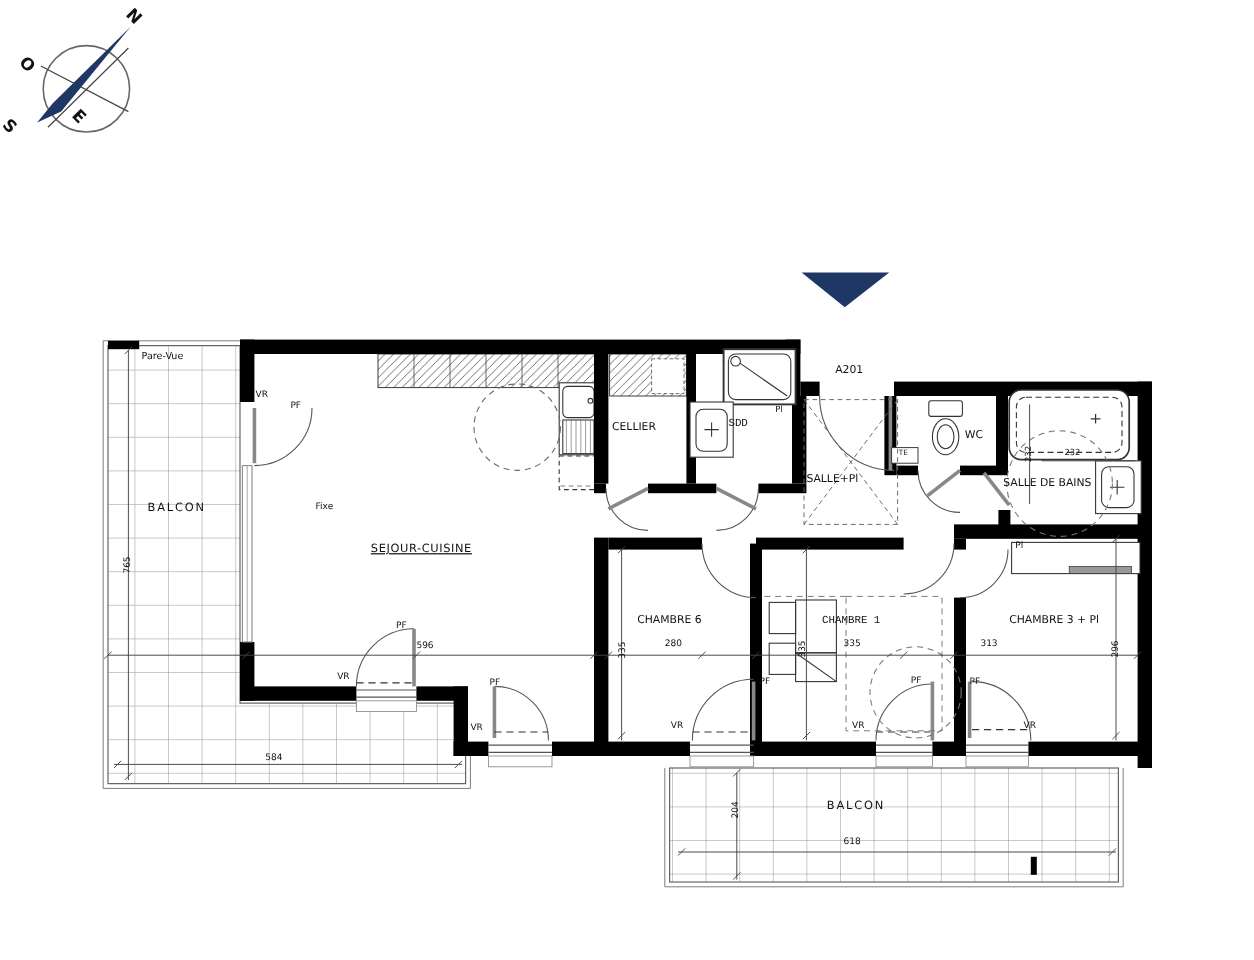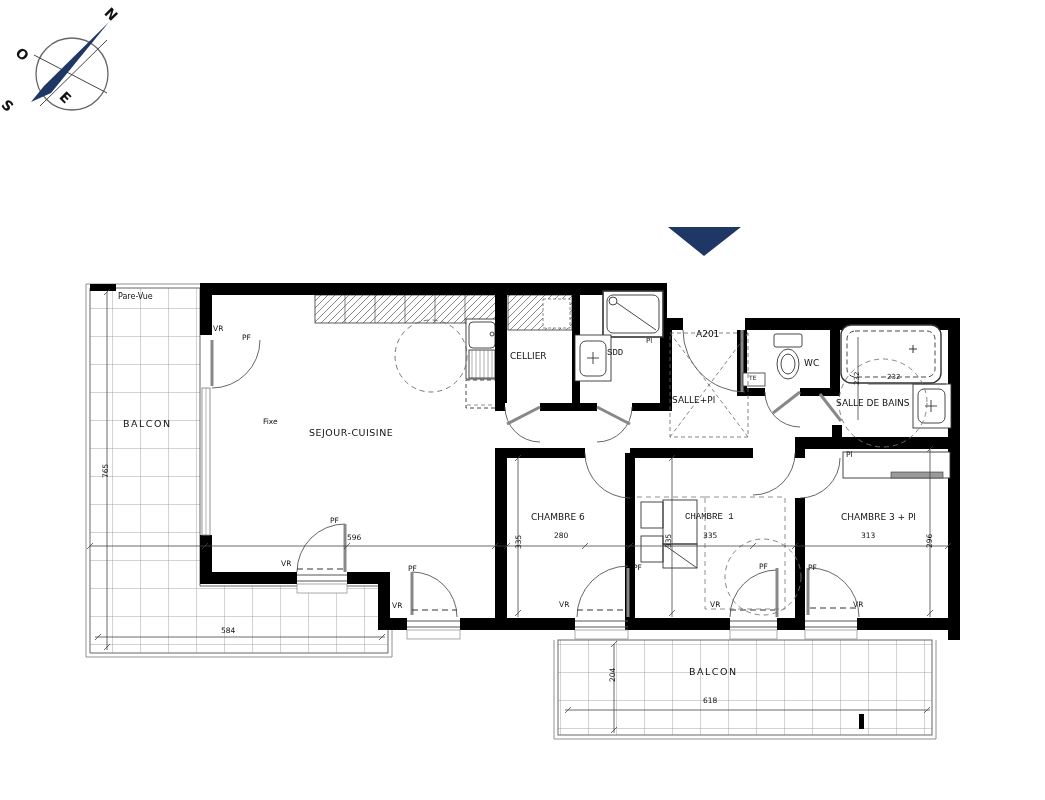--- a/index.html
+++ b/index.html
@@ -224,48 +224,48 @@
 
 <div id="labels">
       <span class="lbl" style="left: 112px; top: 5px; font-size: 14px; transform: rotate(45deg); font-weight: bold;">N</span>
       <span class="lbl" style="left: 23px; top: 45px; font-size: 14px; transform: rotate(45deg); font-weight: bold;">O</span>
       <span class="lbl" style="left: 67px; top: 89px; font-size: 14px; transform: rotate(45deg); font-weight: bold;">E</span>
       <span class="lbl" style="left: 9px; top: 97px; font-size: 14px; transform: rotate(45deg); font-weight: bold;">S</span>
       <span class="lbl" style="left: 118px; top: 293px; font-size: 8px;">Pare-Vue</span>
       <span class="lbl" style="left: 123px; top: 419px; font-size: 9.5px; letter-spacing: 1.5px;">BALCON</span>
       <span class="lbl" style="left: 102px; top: 478px; font-size: 7.5px; transform: rotate(-90deg);">765</span>
       <span class="lbl" style="left: 221px; top: 627px; font-size: 7.5px;">584</span>
-      <span class="lbl" style="left: 309px; top: 428px; font-size: 9.5px; letter-spacing: 0.5px;">SEJOUR-CUISINE</span>
+      <span class="lbl" style="left: 309px; top: 453px; font-size: 9.5px; letter-spacing: 0.5px; text-decoration: underline;">SEJOUR-CUISINE</span>
       <span class="lbl" style="left: 510px; top: 352px; font-size: 9px;">CELLIER</span>
       <span class="lbl" style="left: 213px; top: 325px; font-size: 7.5px;">VR</span>
       <span class="lbl" style="left: 242px; top: 334px; font-size: 7.5px;">PF</span>
       <span class="lbl" style="left: 219px; top: 418px; font-size: 7.5px; padding-left: 44px;">Fixe</span>
       <span class="lbl" style="left: 330px; top: 517px; font-size: 7.5px;">PF</span>
       <span class="lbl" style="left: 347px; top: 534px; font-size: 7.5px;">596</span>
       <span class="lbl" style="left: 281px; top: 560px; font-size: 7.5px;">VR</span>
       <span class="lbl" style="left: 408px; top: 565px; font-size: 7.5px;">PF</span>
       <span class="lbl" style="left: 392px; top: 602px; font-size: 7.5px;">VR</span>
       <span class="lbl" style="left: 607px; top: 349px; font-size: 9px; font-family: Liberation Mono, monospace;">SDD</span>
       <span class="lbl" style="left: 646px; top: 338px; font-size: 7px;">Pl</span>
-      <span class="lbl" style="left: 696px; top: 330px; font-size: 9px;">A201</span>
+      <span class="lbl" style="left: 696px; top: 305px; font-size: 9px;">A201</span>
       <span class="lbl" style="left: 672px; top: 396px; font-size: 9px;">SALLE+Pl</span>
       <span class="lbl" style="left: 749px; top: 375px; font-size: 6px;">TE</span>
       <span class="lbl" style="left: 804px; top: 359px; font-size: 9px;">WC</span>
       <span class="lbl" style="left: 836px; top: 399px; font-size: 9px;">SALLE DE BAINS</span>
       <span class="lbl" style="left: 854px; top: 385px; font-size: 7px; transform: rotate(-90deg);">232</span>
       <span class="lbl" style="left: 887px; top: 374px; font-size: 7px;">232</span>
       <span class="lbl" style="left: 846px; top: 451px; font-size: 7.5px;">Pl</span>
       <span class="lbl" style="left: 531px; top: 513px; font-size: 9px;">CHAMBRE 6</span>
       <span class="lbl" style="left: 554px; top: 532px; font-size: 7.5px;">280</span>
       <span class="lbl" style="left: 515px; top: 549px; font-size: 7.5px; transform: rotate(-90deg);">335</span>
       <span class="lbl" style="left: 685px; top: 513px; font-size: 9px; font-family: Liberation Mono, monospace;">CHAMBRE 1</span>
       <span class="lbl" style="left: 703px; top: 532px; font-size: 7.5px;">335</span>
       <span class="lbl" style="left: 665px; top: 548px; font-size: 7.5px; transform: rotate(-90deg);">335</span>
       <span class="lbl" style="left: 841px; top: 513px; font-size: 9px;">CHAMBRE 3 + Pl</span>
-      <span class="lbl" style="left: 861px; top: 532px; font-size: 7.5px; text-align: right;">313</span>
+      <span class="lbl" style="left: 817px; top: 532px; font-size: 7.5px; text-align: right;">313</span>
       <span class="lbl" style="left: 926px; top: 548px; font-size: 7.5px; transform: rotate(-90deg);">296</span>
       <span class="lbl" style="left: 633px; top: 564px; font-size: 7.5px;">PF</span>
       <span class="lbl" style="left: 559px; top: 601px; font-size: 7.5px;">VR</span>
       <span class="lbl" style="left: 759px; top: 563px; font-size: 7.5px;">PF</span>
       <span class="lbl" style="left: 710px; top: 601px; font-size: 7.5px;">VR</span>
       <span class="lbl" style="left: 808px; top: 564px; font-size: 7.5px;">PF</span>
       <span class="lbl" style="left: 853px; top: 601px; font-size: 7.5px;">VR</span>
       <span class="lbl" style="left: 689px; top: 667px; font-size: 9.5px; letter-spacing: 1.5px;">BALCON</span>
       <span class="lbl" style="left: 703px; top: 697px; font-size: 7.5px;">618</span>
       <span class="lbl" style="left: 609px; top: 682px; font-size: 7.5px; transform: rotate(-90deg);">204</span>

